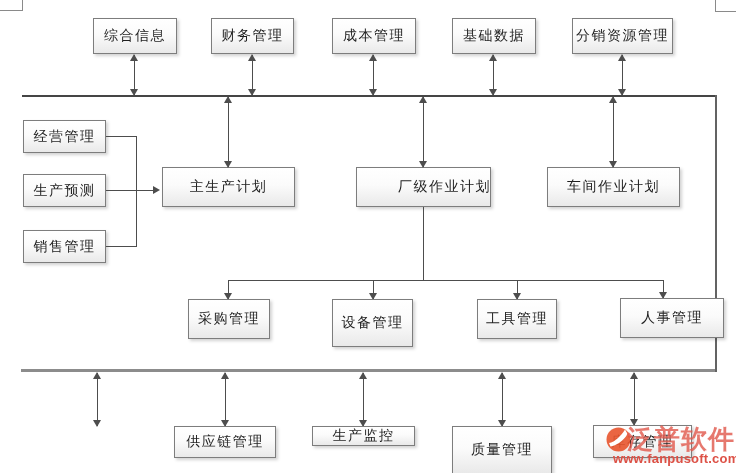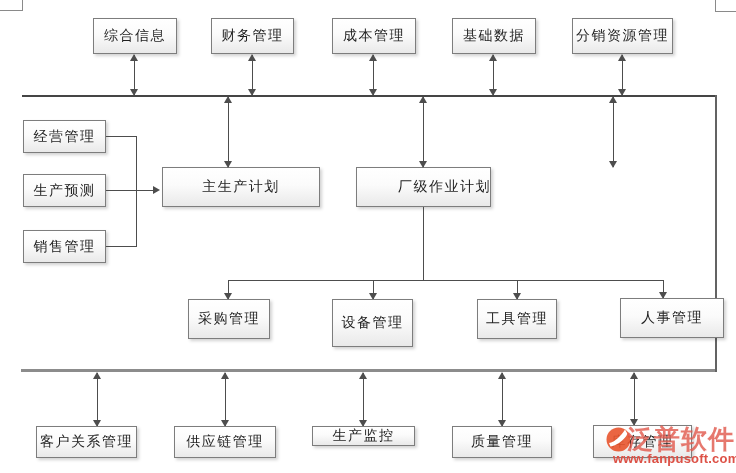--- a/index.html
+++ b/index.html
@@ -89,25 +89,28 @@
     </div>
   <div class="node" style="left:23px;top:230px;width:83px;height:33px;">
       <span>销售管理</span>
     </div>
 
   <div class="hl" style="left:106px;top:136px;width:30px;"></div>
   <div class="hl" style="left:106px;top:246px;width:30px;"></div>
   <div class="vl" style="left:136px;top:136px;height:111px;"></div>
   <div class="har" style="left:106px;top:190px;width:47px;"></div>
 
-  <div class="node" style="left:162px;top:167px;width:158px;height:40px;">
+  <div class="node" style="left:162px;top:167px;width:133px;height:40px;">
       <span>主生产计划</span>
     </div>
   <div class="node" style="left:356px;top:167px;width:135px;height:40px;padding-left:42px;">
       <span>厂级作业计划</span>
+    </div>
+  <div class="node" style="left:547px;top:167px;width:133px;height:40px;">
+      <span>车间作业计划</span>
     </div>
 
   <div class="va" style="left:228px;top:97px;height:70px;"></div>
   <div class="va" style="left:423px;top:97px;height:70px;"></div>
   <div class="va" style="left:613px;top:97px;height:70px;"></div>
 
   <div class="vl" style="left:423px;top:207px;height:73px;"></div>
   <div class="hl" style="left:228px;top:280px;width:435px;"></div>
   <div class="vad" style="left:228px;top:280px;height:19px;"></div>
   <div class="vad" style="left:373px;top:280px;height:19px;"></div>
@@ -126,30 +129,27 @@
   <div class="node" style="left:620px;top:298px;width:104px;height:40px;">
       <span>人事管理</span>
     </div>
 
   <div class="va" style="left:97px;top:373px;height:53px;"></div>
   <div class="va" style="left:225px;top:373px;height:53px;"></div>
   <div class="va" style="left:363px;top:373px;height:53px;"></div>
   <div class="va" style="left:502px;top:373px;height:53px;"></div>
   <div class="va" style="left:634px;top:373px;height:52px;"></div>
 
-  <div class="node" style="left:36px;top:426px;width:101px;height:32px;">
-      <span>客户关系管理</span>
-    </div>
   <div class="node" style="left:174px;top:426px;width:102px;height:32px;">
       <span>供应链管理</span>
     </div>
   <div class="node" style="left:312px;top:426px;width:103px;height:20px;">
       <span>生产监控</span>
     </div>
-  <div class="node" style="left:452px;top:426px;width:100px;height:32px;">
+  <div class="node" style="left:452px;top:426px;width:100px;height:48px;">
       <span>质量管理</span>
     </div>
   <div class="node" style="left:593px;top:425px;width:99px;height:33px;">
       <span>库存管理</span>
     </div>
 
   <div id="watermark">
     <svg id="wm-logo" width="25" height="25" viewBox="0 0 25 25">
       <circle cx="12.5" cy="12.5" r="12" fill="#e8542e" opacity="0.9"></circle>
       <path d="M3 16 C9 15 15 9 19 2.5 L21.5 7 C17 14.5 10 18.5 4.5 19.5 Z" fill="#ffffff"></path>

